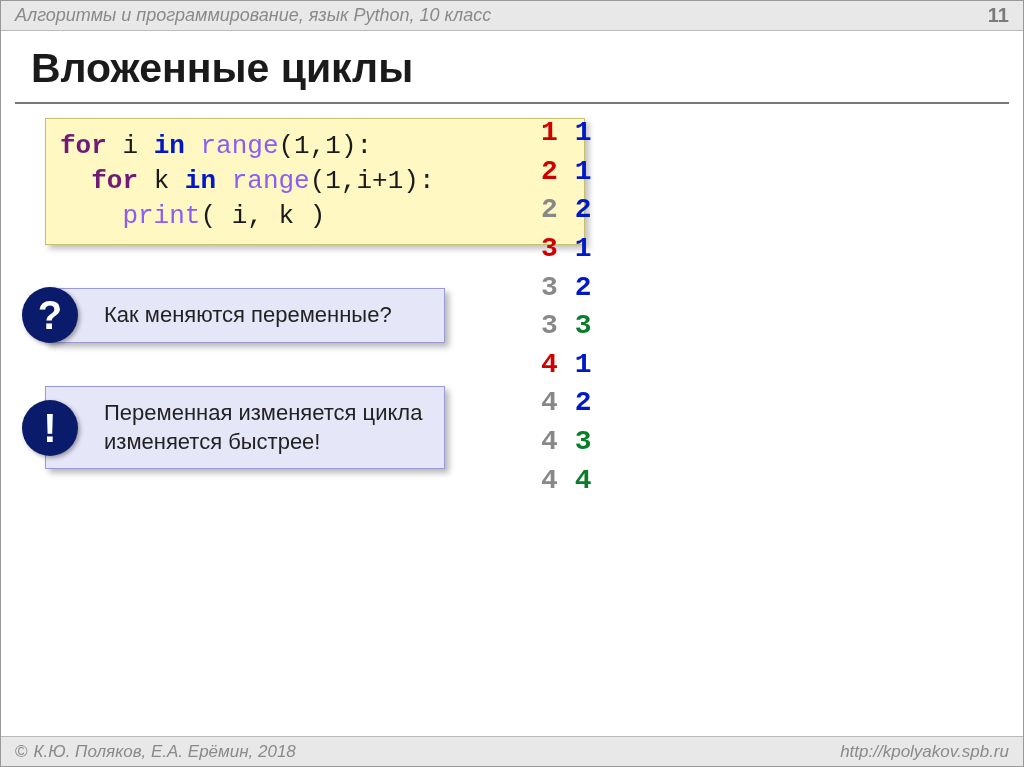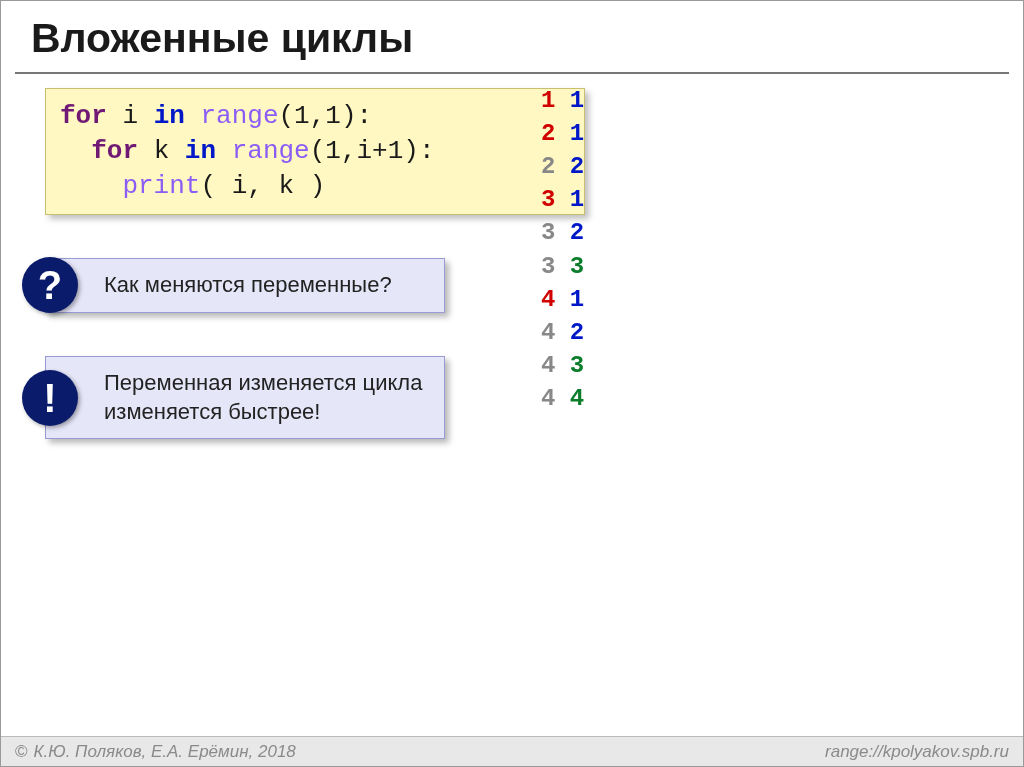--- a/index.html
+++ b/index.html
@@ -36,21 +36,21 @@
   .callout .badge {
     position: absolute; left: -24px; top: 50%; transform: translateY(-50%);
     width: 56px; height: 56px; border-radius: 50%;
     background: #0a1b6b; color: #fff; display: flex; align-items: center; justify-content: center;
     font-size: 40px; font-weight: bold; box-shadow: 2px 2px 4px rgba(0,0,0,0.35);
   }
   .callout-q { top: 170px; }
   .callout-e { top: 268px; }
   .output {
     position: absolute; left: 540px; top: -4px;
-    font-family: "Courier New", monospace; font-size: 24px; font-weight: bold;
+    font-family: "Courier New", monospace; font-size: 28px; font-weight: bold;
     line-height: 1.38;
   }
   .output .row { white-space: pre; }
   .ci { color: #d00000; }   
   .ck { color: #0018c8; }   
   .ci.fade { color: #888; }
   .ck.green { color: #0a7d2a; }
   .footer {
     position: absolute; bottom: 0; left: 0; right: 0; height: 30px;
     background: #e8e8e8; border-top: 1px solid #bbb;
@@ -58,20 +58,24 @@
     padding: 0 14px; color: #8a8a8a; font-style: italic; font-size: 17px;
   }
   .copyright { display: flex; align-items: center; gap: 6px; }
   .csym { font-style: normal; }
 </style>
 </head>
 <body>
 
 <div class="slide">
 
+  <div class="topbar">
+    <span>Алгоритмы и программирование, язык Python, 10 класс</span>
+    <span class="pagenum">11</span>
+  </div>
 
   <div class="title">Вложенные циклы</div>
   <div class="hr"></div>
 
   <div class="content">
 
     <div class="codebox">
       <div>
         <span class="kw-for">for</span>
         <span class="ident">i</span>
@@ -112,16 +116,16 @@
         <div class="row"><span class="ci fade">4</span> <span class="ck green">4</span></div>
       </div>
 
   </div>
 
   <div class="footer">
     <span class="copyright">
       <span class="csym">©</span>
       <span>К.Ю. Поляков, Е.А. Ерёмин, 2018</span>
     </span>
-    <span>range://kpolyakov.spb.ru</span>
+    <span>http://kpolyakov.spb.ru</span>
   </div>
 
 </div>
 
 </body></html>

